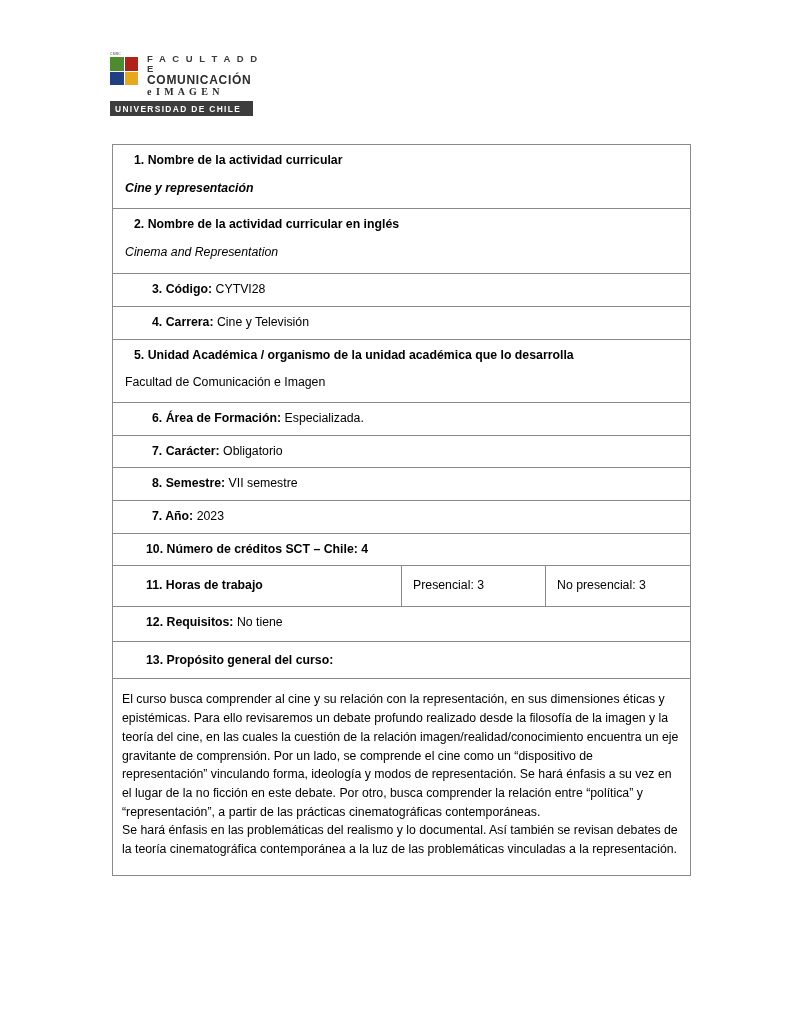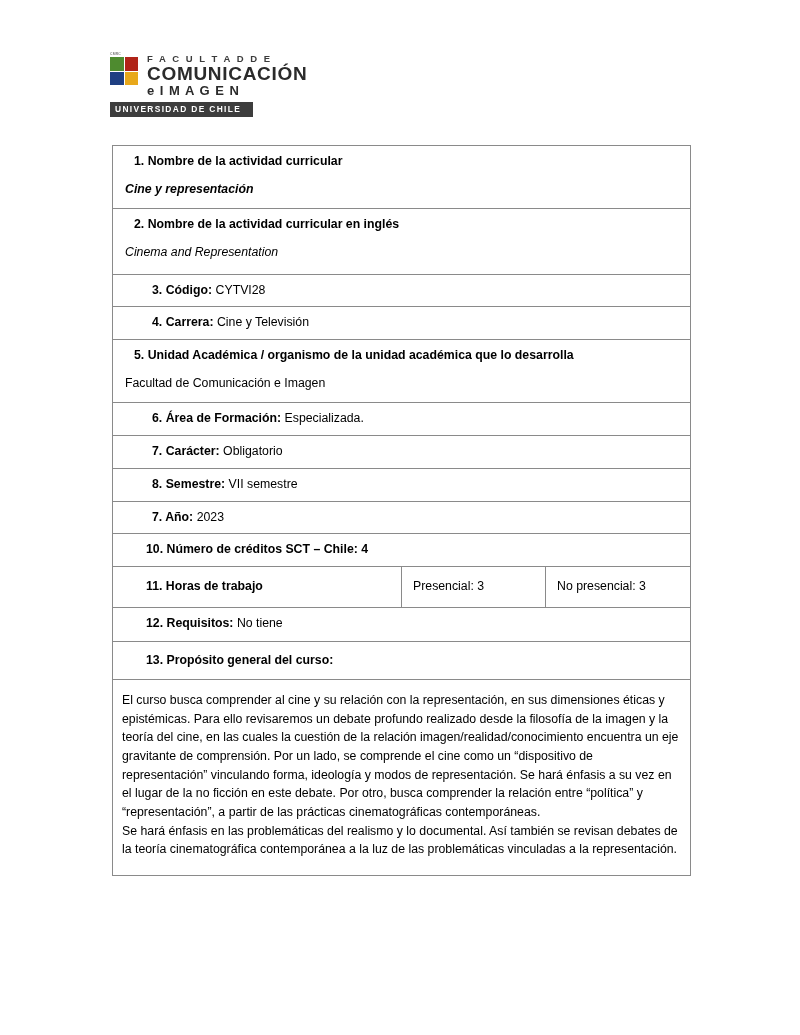--- a/index.html
+++ b/index.html
@@ -68,30 +68,31 @@
     line-height: 1.06;
     padding-top: 2px;
   }
   .logo-words .l1 {
     font-size: 9.5px;
     letter-spacing: 2.0px;
     color: #3b3b3b;
     font-weight: bold;
   }
   .logo-words .l2 {
-    font-size: 19px;
+    font-size: 12px;
     letter-spacing: 0.7px;
     color: #2b2b2b;
     font-weight: bold;
   }
   .logo-words .l3 {
-    font-size: 13px;
+    font-size: 10px;
     letter-spacing: 1.0px;
     color: #2b2b2b;
     font-weight: bold;
+    font-family: Liberation Serif, serif;
   }
   .logo-bar {
     margin-top: 4px;
     background: #3d3d3d;
     color: #ffffff;
     font-size: 8.4px;
     letter-spacing: 1.35px;
     font-weight: bold;
     padding: 2.5px 4px 2.5px 5px;
     width: 143px;

